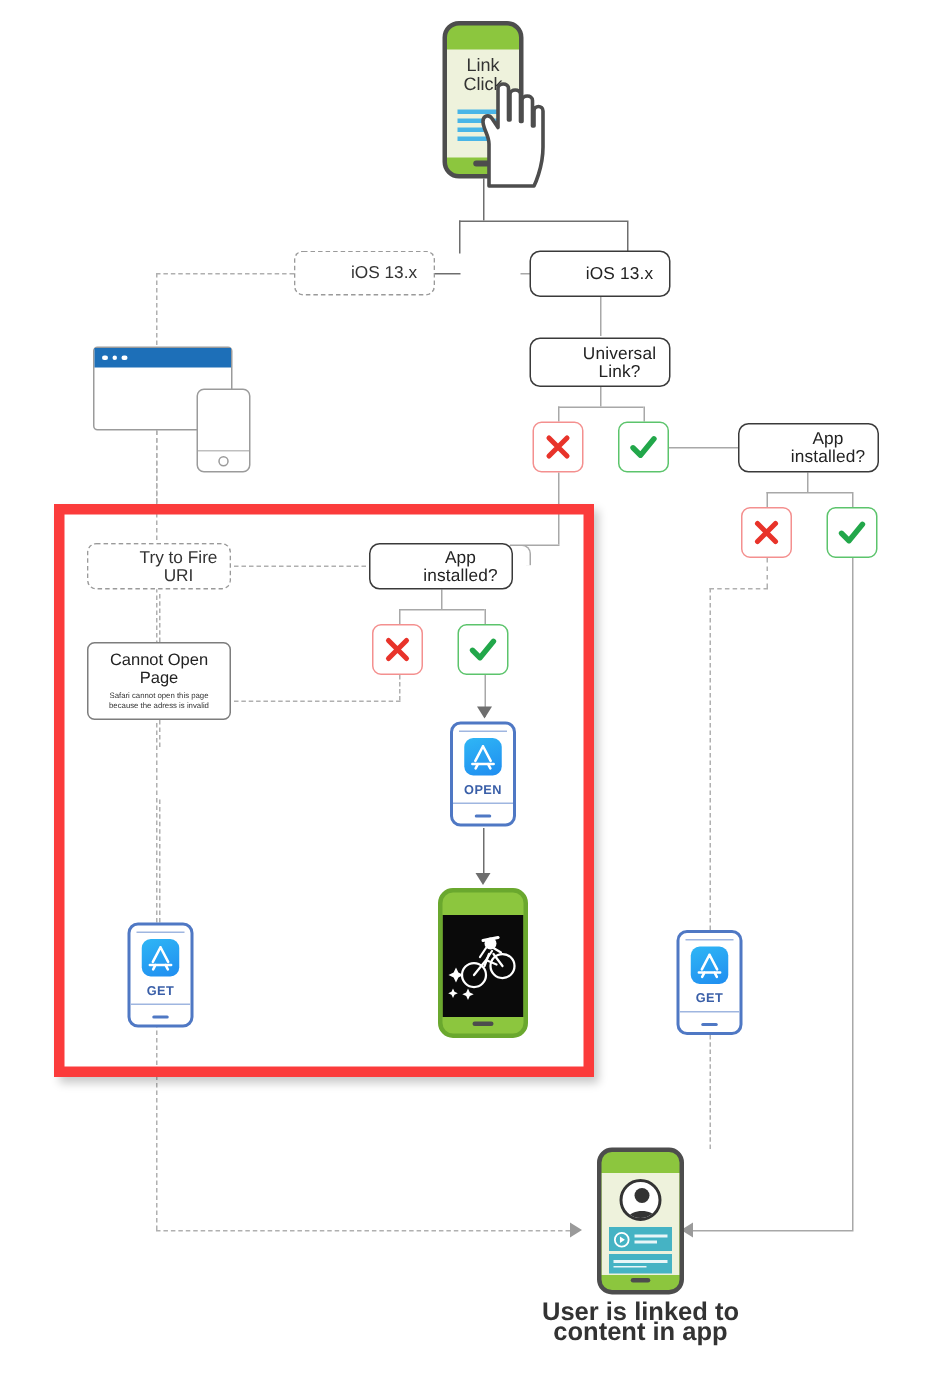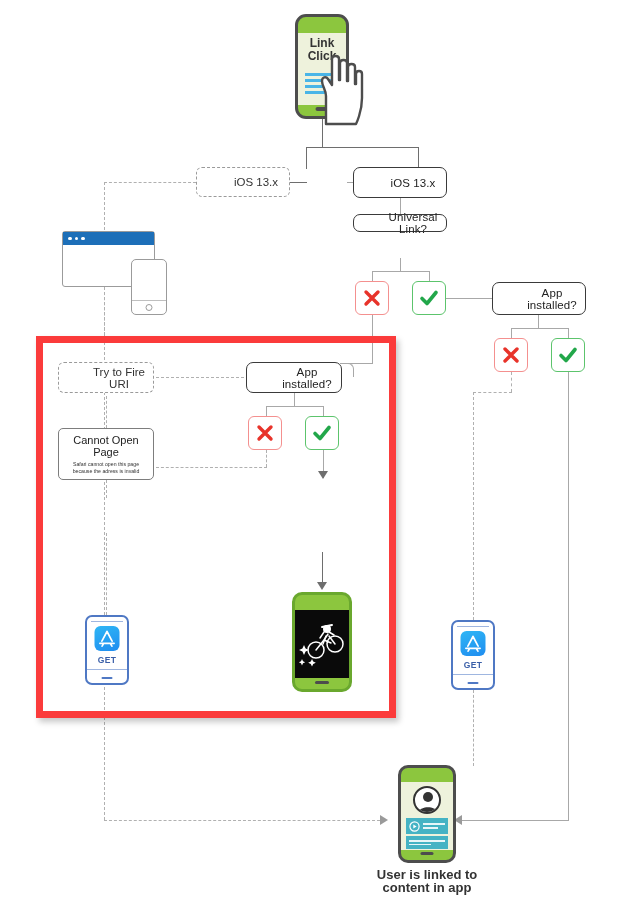--- a/index.html
+++ b/index.html
@@ -90,21 +90,21 @@
   }
   .gphone .hbar {
     position:absolute; left:50%; transform:translateX(-50%);
     height:4px; border-radius:2px; background:#4d4d4d;
   }
 
   #link-phone { left:295px; top:14px; width:54px; height:105px; }
   #link-phone .scr { top:16px; height:72px; }
   #link-phone .lbl {
     position:absolute; left:0; right:0; top:20px;
-    text-align:center; font-size:12px; font-weight:700;
+    text-align:center; font-size:12px; font-weight:400;
     line-height:13px; color:#333;
   }
   .stripes { position:absolute; left:7px; right:7px; top:56px; }
   .stripes i { display:block; height:3px; background:#49b5e7; margin-bottom:3px; }
 
   #hand { position:absolute; left:312px; top:50px; z-index:8; }
 
   
   #browser-card {
     position:absolute; left:62px; top:231px; width:93px; height:56px;
@@ -181,21 +181,21 @@
   }
   #content-phone .row .lines { flex:1; }
   #content-phone .row .lines i { display:block; height:1.6px; background:#e8f6f8; margin:2px 0; }
   #content-phone .bar {
     position:absolute; left:50%; transform:translateX(-50%); bottom:5px;
     width:13px; height:3px; border-radius:2px; background:#4d4d4d;
   }
 
   #content-caption {
     position:absolute; left:336px; top:868px; width:182px;
-    text-align:center; font-size:13px; font-weight:600; line-height:13px; color:#333; z-index:6;
+    text-align:center; font-size:17px; font-weight:600; line-height:13px; color:#333; z-index:6;
   }
 </style>
 </head>
 <body>
 
 <div id="canvas">
 
   <div class="ln dark v" style="left:322px; top:119px; height:28px;"></div>
   <div class="ln dark h" style="left:306px; top:147px; width:112px;"></div>
   <div class="ln dark v" style="left:306px; top:147px; height:22px;"></div>
@@ -280,21 +280,21 @@
   </svg>
 
   <div class="node dashed" style="left:196px; top:167px; width:94px; height:30px;">
     <span>iOS 13.x</span>
   </div>
 
   <div class="node solid" style="left:353px; top:167px; width:94px; height:31px;">
     <span>iOS 13.x</span>
   </div>
 
-  <div class="node solid" style="left:353px; top:214px; width:94px; height:18px;">
+  <div class="node solid" style="left:353px; top:225px; width:94px; height:33px;">
     <span>Universal Link?</span>
   </div>
 
   <div class="badge no" style="left:355px; top:281px;">
     <svg width="20" height="20" viewBox="0 0 20 20">
       <path d="M4 4 L16 16 M16 4 L4 16" stroke="#e8332a" stroke-width="3.4" stroke-linecap="round"></path>
     </svg>
   </div>
   <div class="badge yes" style="left:412px; top:281px;">
     <svg width="22" height="22" viewBox="0 0 22 22">
@@ -359,20 +359,31 @@
     <div class="icon">
       <svg width="25" height="25" viewBox="0 0 25 25">
           <path d="M12.5 5.5 L17.6 15.2 M12.5 5.5 L7.4 15.2 M5.4 17.3 L19.6 17.3 M9.2 17.3 L7.6 20.2 M15.8 17.3 L17.4 20.2" stroke="#ffffff" stroke-width="1.7" stroke-linecap="round" fill="none"></path>
         </svg>
     </div>
     <div class="cta">GET</div>
     <div class="sep"></div>
       <div class="bar"></div>
   </div>
 
+  <div class="appphone" style="left:300px; top:481px;">
+    <div class="topline"></div>
+    <div class="icon">
+      <svg width="25" height="25" viewBox="0 0 25 25">
+          <path d="M12.5 5.5 L17.6 15.2 M12.5 5.5 L7.4 15.2 M5.4 17.3 L19.6 17.3 M9.2 17.3 L7.6 20.2 M15.8 17.3 L17.4 20.2" stroke="#ffffff" stroke-width="1.7" stroke-linecap="round" fill="none"></path>
+        </svg>
+    </div>
+    <div class="cta">OPEN</div>
+    <div class="sep"></div>
+      <div class="bar"></div>
+  </div>
 
   <div class="appphone" style="left:451px; top:620px;">
     <div class="topline"></div>
     <div class="icon">
       <svg width="25" height="25" viewBox="0 0 25 25">
           <path d="M12.5 5.5 L17.6 15.2 M12.5 5.5 L7.4 15.2 M5.4 17.3 L19.6 17.3 M9.2 17.3 L7.6 20.2 M15.8 17.3 L17.4 20.2" stroke="#ffffff" stroke-width="1.7" stroke-linecap="round" fill="none"></path>
         </svg>
     </div>
     <div class="cta">GET</div>
     <div class="sep"></div>

